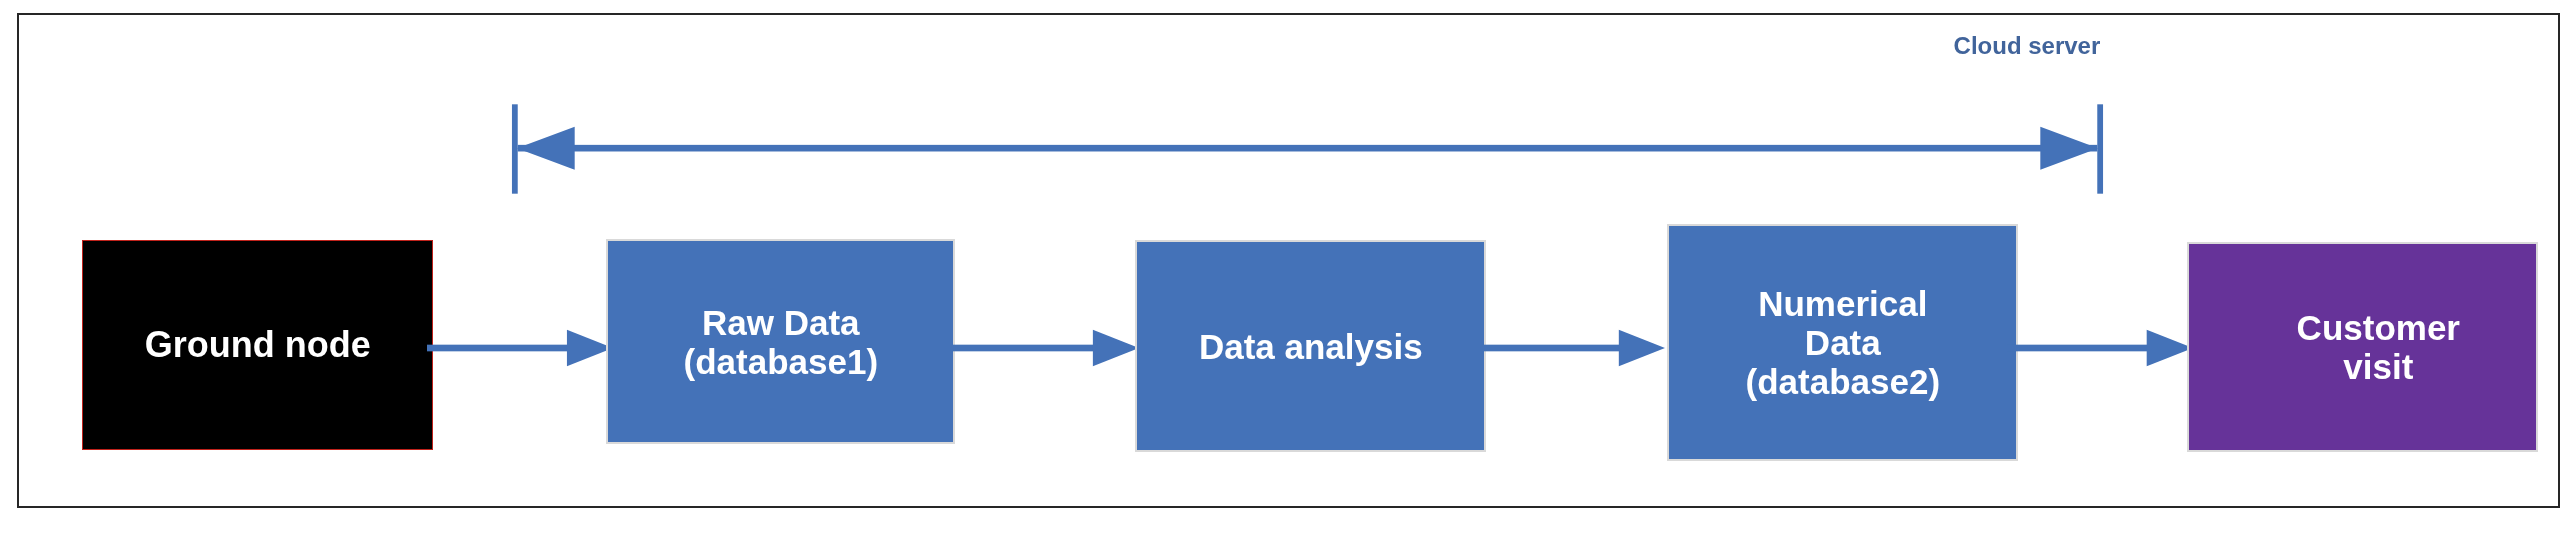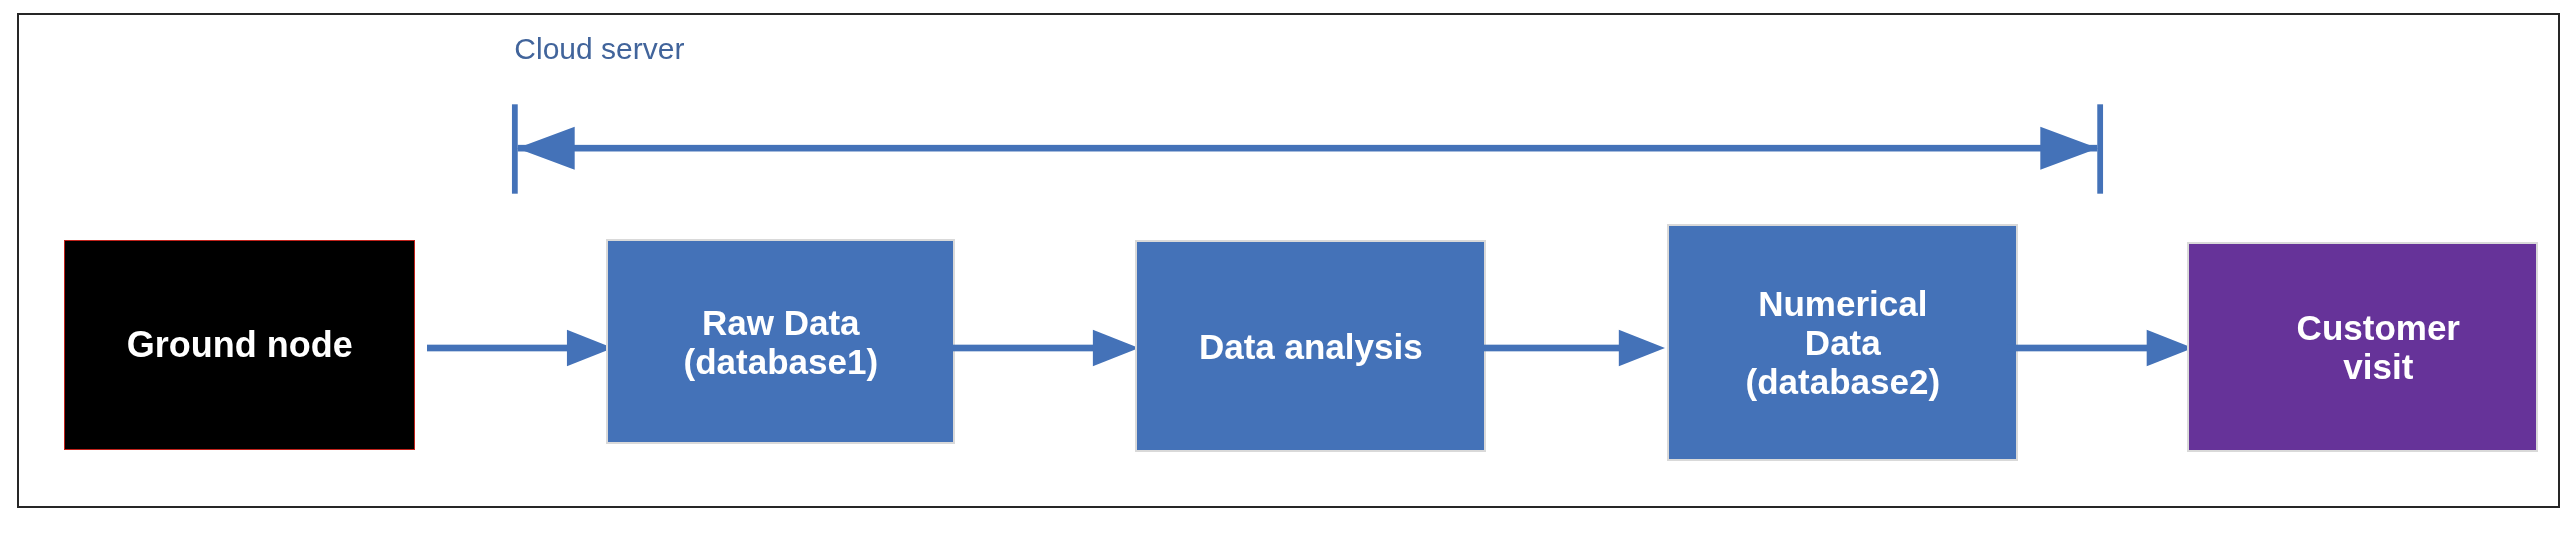--- a/index.html
+++ b/index.html
@@ -27,23 +27,23 @@
     border: 2.5px solid #262626;
     box-sizing: border-box;
     background: #ffffff;
   }
   
   #cloud-label {
     position: absolute;
     left: 495px;
     top: 16.5px;
     width: 1586px;
-    text-align: left;
-    font-size: 30px;
-    font-weight: normal;
+    text-align: right;
+    font-size: 24px;
+    font-weight: bold;
     color: #41649B;
     letter-spacing: 0px;
     white-space: nowrap;
   }
   
   #span-arrow {
     position: absolute;
     left: 488px;
     top: 86px;
     width: 1601px;
@@ -57,21 +57,21 @@
     align-items: center;
     justify-content: center;
     text-align: center;
     color: #ffffff;
     font-weight: bold;
     line-height: 1.12;
     font-size: 35px;
     padding: 3.3px 5px;
   }
   .node-ground {
-    left: 45px;
+    left: 63px;
     top: 225px;
     width: 351px;
     height: 210px;
     background: #000000;
     border: 1.7px solid #C0221B;
     font-size: 36px;
   }
   .node-rawdata {
     left: 587px;
     top: 224px;

